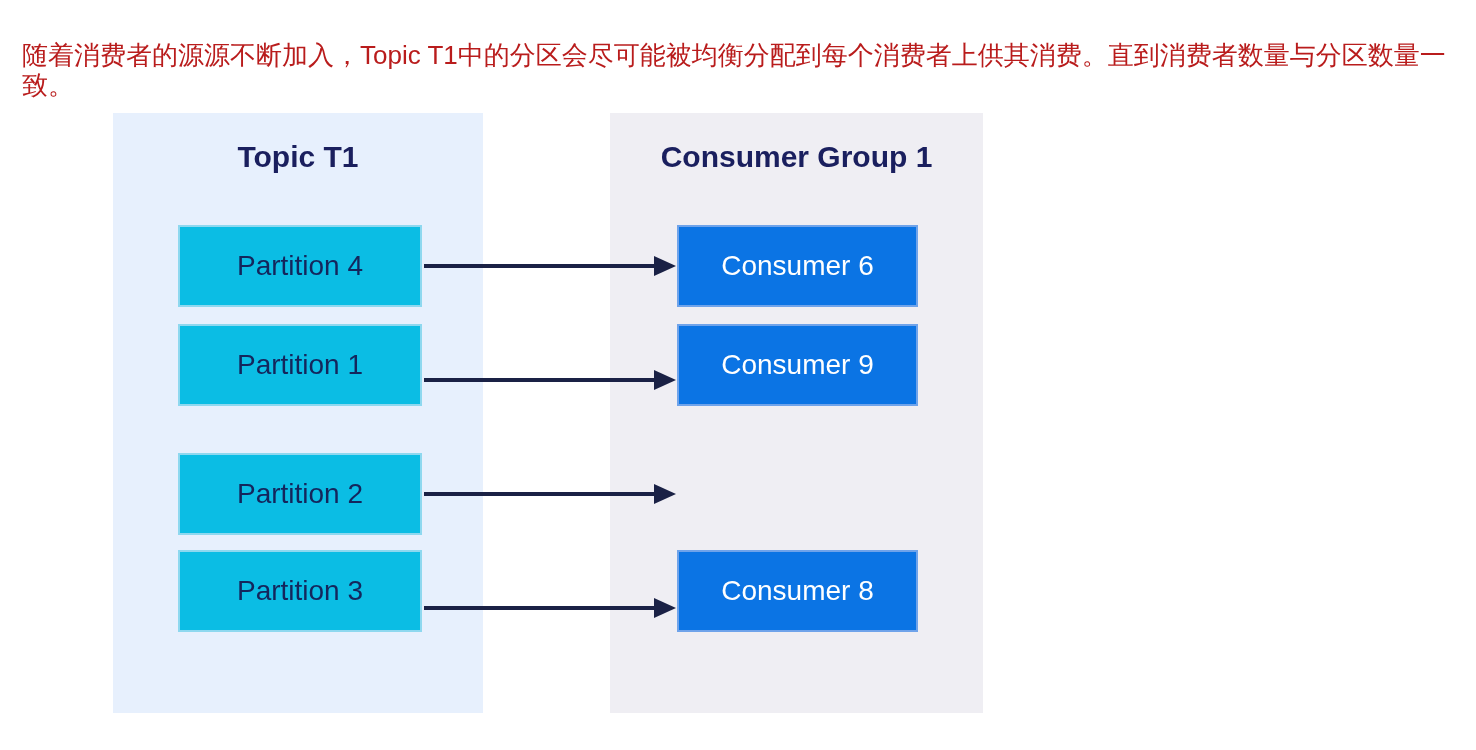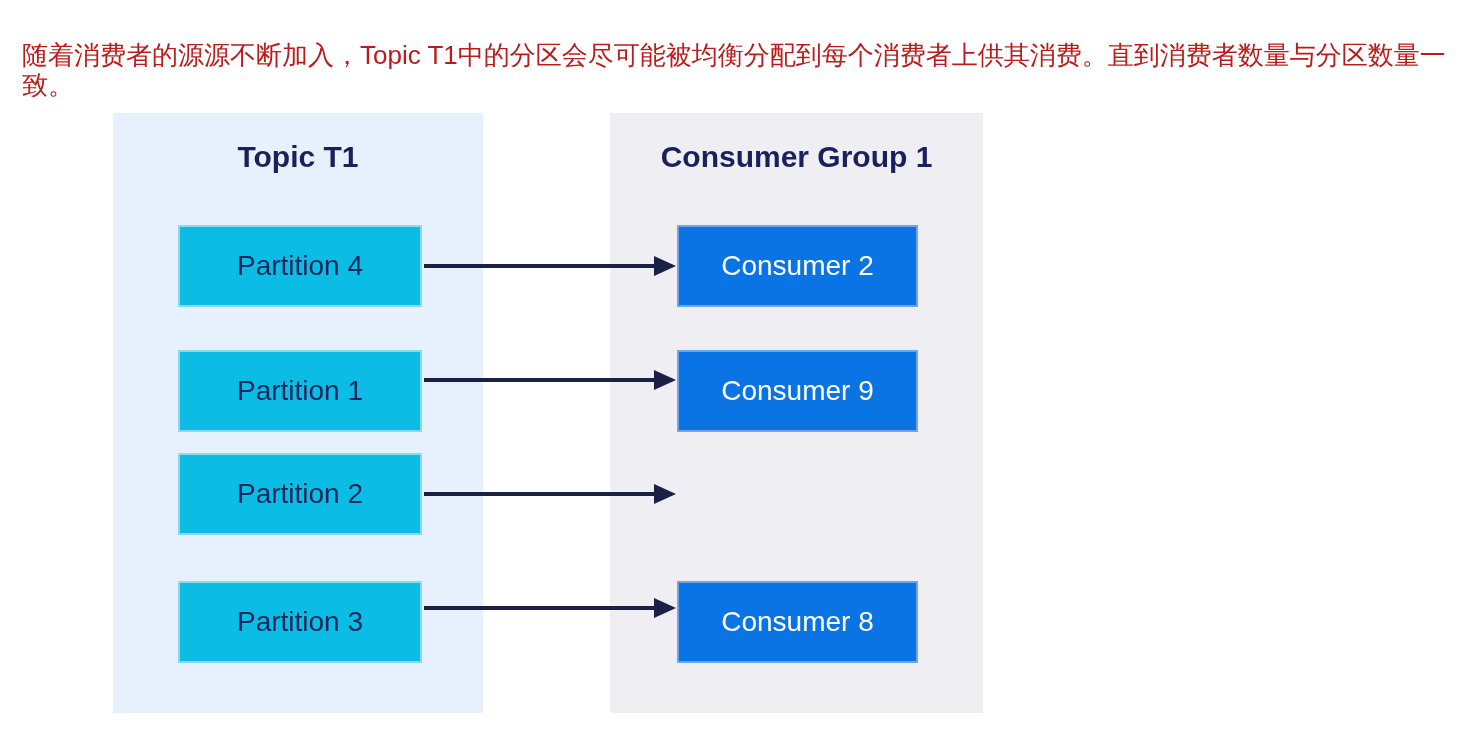--- a/index.html
+++ b/index.html
@@ -69,23 +69,23 @@
     color: var(--partition-text, #14265c);
   }
   .box.consumer {
     left: 677px;
     width: 241px;
     background: var(--consumer-fill, #0b74e4);
     border: 2px solid var(--consumer-border, #6fa3ea);
     color: var(--consumer-text, #ffffff);
   }
   .row-0 { top: 225px; }
-  .row-1 { top: 350px; }
+  .row-1 { top: 324px; }
   .row-2 { top: 453px; }
-  .row-3 { top: 581px; }
+  .row-3 { top: 550px; }
   .arrow {
     position: absolute;
     left: 424px;
     width: 252px;
     height: 0;
   }
   .arrow-y-0 { top: 266px; }
   .arrow-y-1 { top: 380px; }
   .arrow-y-2 { top: 494px; }
   .arrow-y-3 { top: 608px; }
@@ -130,21 +130,21 @@
     <span>Partition 1</span>
   </div>
   <div class="box partition row-2">
     <span>Partition 2</span>
   </div>
   <div class="box partition row-3">
     <span>Partition 3</span>
   </div>
 
   <div class="box consumer row-0">
-    <span>Consumer 2</span>
+    <span>Consumer 6</span>
   </div>
   <div class="box consumer row-1">
     <span>Consumer 9</span>
   </div>
   <div class="box consumer row-3">
     <span>Consumer 8</span>
   </div>
 
   <div class="arrow arrow-y-0">
     <div class="shaft"></div>

